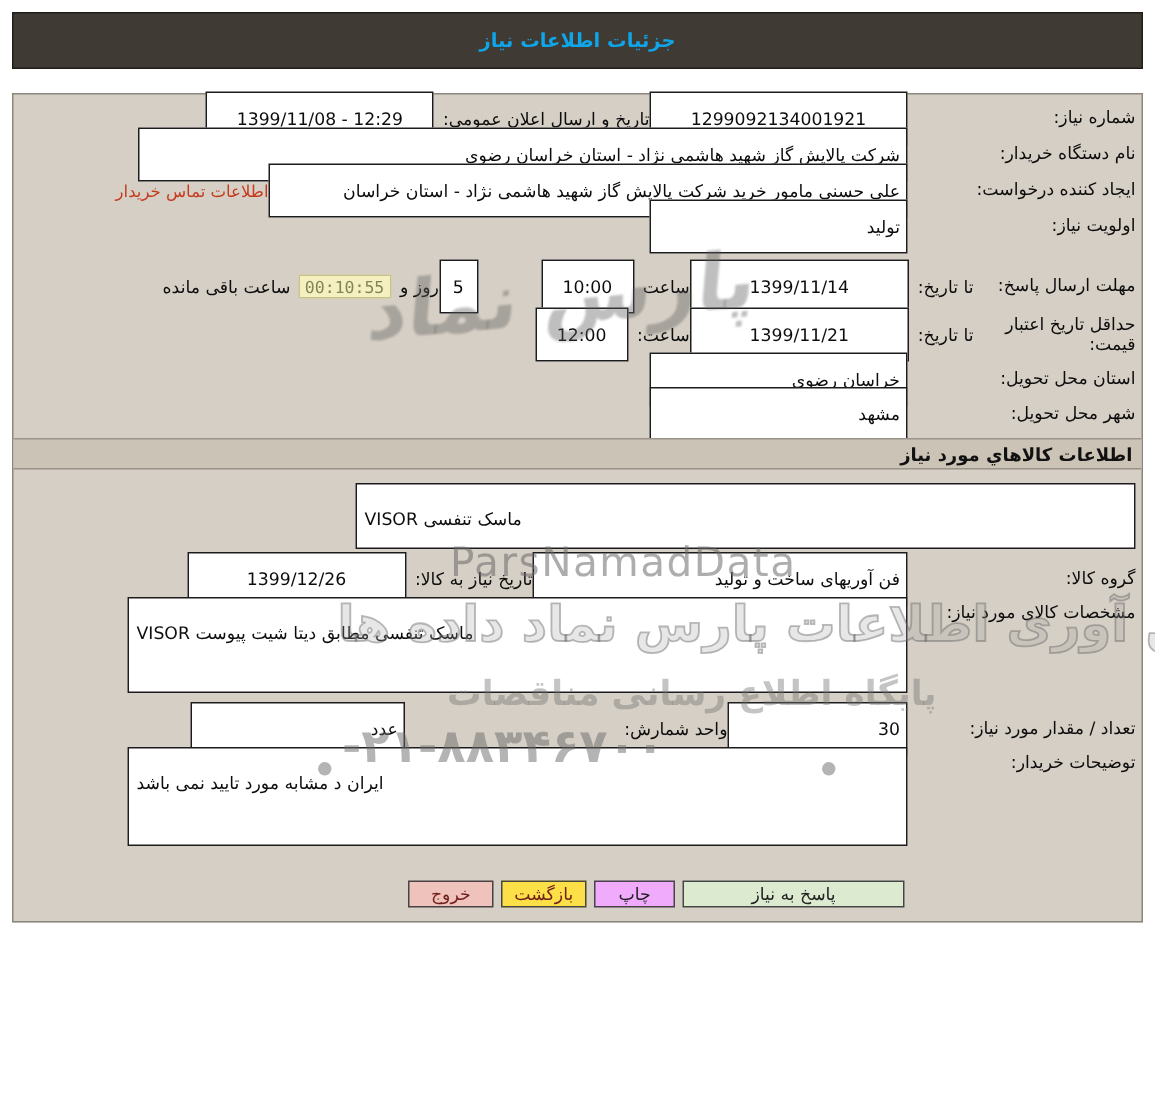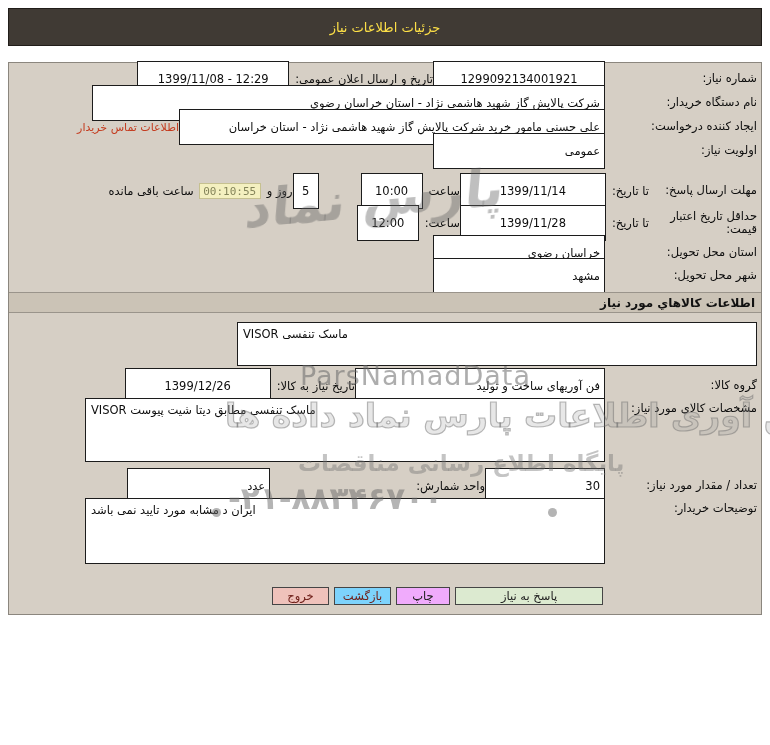--- a/index.html
+++ b/index.html
@@ -1,53 +1,53 @@
 <!DOCTYPE html>
 <html lang="fa"><head>
 <meta charset="utf-8">
 <style>
   *{margin:0;padding:0;box-sizing:border-box}
   html,body{background:#fff}
   body{width:770px;height:745px;font-family:"DejaVu Sans",sans-serif;position:relative;overflow:hidden}
   .stage{position:absolute;left:0;top:0;width:770px;height:745px;direction:rtl}
 
   .titlebar{position:absolute;left:8px;top:8px;width:754px;height:38px;background:#403a34;
-    border:1px solid #211d19;color:#fde047;display:flex;align-items:center;justify-content:center;
-    font-size:13px;font-weight:normal;letter-spacing:.5px}
+    border:1px solid #211d19;color:#0ea5e9;display:flex;align-items:center;justify-content:center;
+    font-size:13px;font-weight:bold;letter-spacing:.5px}
 
   .panel{position:absolute;left:8px;top:62px;width:754px;height:553px;background:#d6cfc5;
     border:1px solid #8b867e}
 
   .row{position:absolute;left:0;right:0;display:flex;direction:rtl;align-items:center;
     height:18px;font-size:11.5px;color:#0d0d0d;padding-right:4px}
   .row-top{align-items:flex-start}
   .lbl{flex:none;width:152px;padding-left:8px;text-align:right;line-height:1.15}
   .lbl-n{width:108px}
   .row-top .lbl{padding-top:4px}
   .sublbl{flex:none;margin-left:6px;white-space:nowrap}
   .val{flex:none;height:36px;background:#fff;border:1px solid #1c1c1c;display:flex;align-items:center;
     padding:0 4px;direction:rtl;white-space:nowrap;overflow:hidden;font-size:11.5px}
   .center{justify-content:center}
   .ltr{direction:ltr}
-  .valarea{flex:none;background:#fff;border:1px solid #1c1c1c;padding:4px 5px;font-size:11.5px;
+  .valarea{flex:none;background:#fff;border:1px solid #1c1c1c;padding:16px 5px;font-size:11.5px;
     direction:rtl;text-align:left;line-height:1.35;overflow:hidden}
   .link{flex:none;color:#c43b1e;font-size:11px;white-space:nowrap;cursor:pointer;margin-left:4px}
   .countdown{flex:none;width:62px;height:16px;background:#f4f0c0;border:1px solid #c6c190;
     color:#84845a;font-family:"DejaVu Sans Mono",monospace;font-size:11px;display:flex;
     align-items:center;justify-content:center;margin-left:5px}
 
   .section-title{position:absolute;left:0;right:0;top:229px;height:21px;background:#cbc3b6;
     border-top:1px solid #9a948b;border-bottom:1px solid #9a948b;display:flex;align-items:center;
     font-weight:bold;font-size:12px;color:#111;padding-right:6px}
 
   .btnrow{padding-right:158px}
   .btn{flex:none;height:18px;border:1px solid #454545;display:flex;align-items:center;justify-content:center;
     font-size:11.5px;color:#222;cursor:pointer;margin-left:5px;background:#f0abfc;white-space:nowrap}
   .btn-exit{background:#efc2bb;color:#70211b}
-  .btn-back{background:#7dd3fc;color:#70211b}
+  .btn-back{background:#fde047;color:#70211b}
   .btn-green{background:#dcead0}
 
   .wm{position:absolute;left:0;top:0;width:770px;height:745px;pointer-events:none;z-index:50}
   .wm-script{position:absolute;left:245px;top:168px;font-size:52px;font-weight:bold;
     color:rgba(95,95,95,.40);transform:rotate(-5deg) skewX(-10deg);filter:blur(.6px);white-space:nowrap}
   .wm-brand{position:absolute;left:300px;top:360px;font-size:27px;font-weight:normal;letter-spacing:1px;
     color:rgba(105,105,105,.55);direction:ltr}
   .wm-line{position:absolute;left:225px;top:396px;font-size:33px;font-weight:bold;white-space:nowrap;
     color:rgba(160,160,160,.25);-webkit-text-stroke:1.2px rgba(105,105,105,.45);direction:rtl}
   .wm-subline{position:absolute;left:298px;top:450px;font-size:23px;font-weight:bold;white-space:nowrap;
@@ -80,39 +80,39 @@
     </div>
 
     <div class="row" style="top:55px">
       <div class="lbl">ایجاد کننده درخواست:</div>
       <div class="val" style="width:426px">علی حسنی مامور خرید شرکت پالایش گاز شهید هاشمی نژاد - استان خراسان</div>
       <div class="link">اطلاعات تماس خریدار</div>
     </div>
 
     <div class="row" style="top:79px">
       <div class="lbl">اولویت نیاز:</div>
-      <div class="val" style="width:172px">عمومی</div>
+      <div class="val" style="width:172px">تولید</div>
     </div>
 
     <div class="row" style="top:119px">
       <div class="lbl lbl-n">مهلت ارسال پاسخ:</div>
       <div class="sublbl">تا تاریخ:</div>
       <div class="val center ltr" style="width:146px">1399/11/14</div>
       <div class="sublbl">ساعت</div>
       <div class="val center ltr" style="width:62px">10:00</div>
       <div class="val center ltr" style="width:26px;margin-right:42px">5</div>
       <div class="sublbl">روز و</div>
       <div class="countdown">00:10:55</div>
       <div class="sublbl">ساعت باقی مانده</div>
     </div>
 
     <div class="row" style="top:144px;height:32px">
       <div class="lbl lbl-n">حداقل تاریخ اعتبار قیمت:</div>
       <div class="sublbl">تا تاریخ:</div>
-      <div class="val center ltr" style="width:146px">1399/11/28</div>
+      <div class="val center ltr" style="width:146px">1399/11/21</div>
       <div class="sublbl">ساعت:</div>
       <div class="val center ltr" style="width:62px">12:00</div>
     </div>
 
     <div class="row" style="top:181px">
       <div class="lbl">استان محل تحویل:</div>
       <div class="val" style="width:172px">خراسان رضوی</div>
     </div>
 
     <div class="row" style="top:204px">

